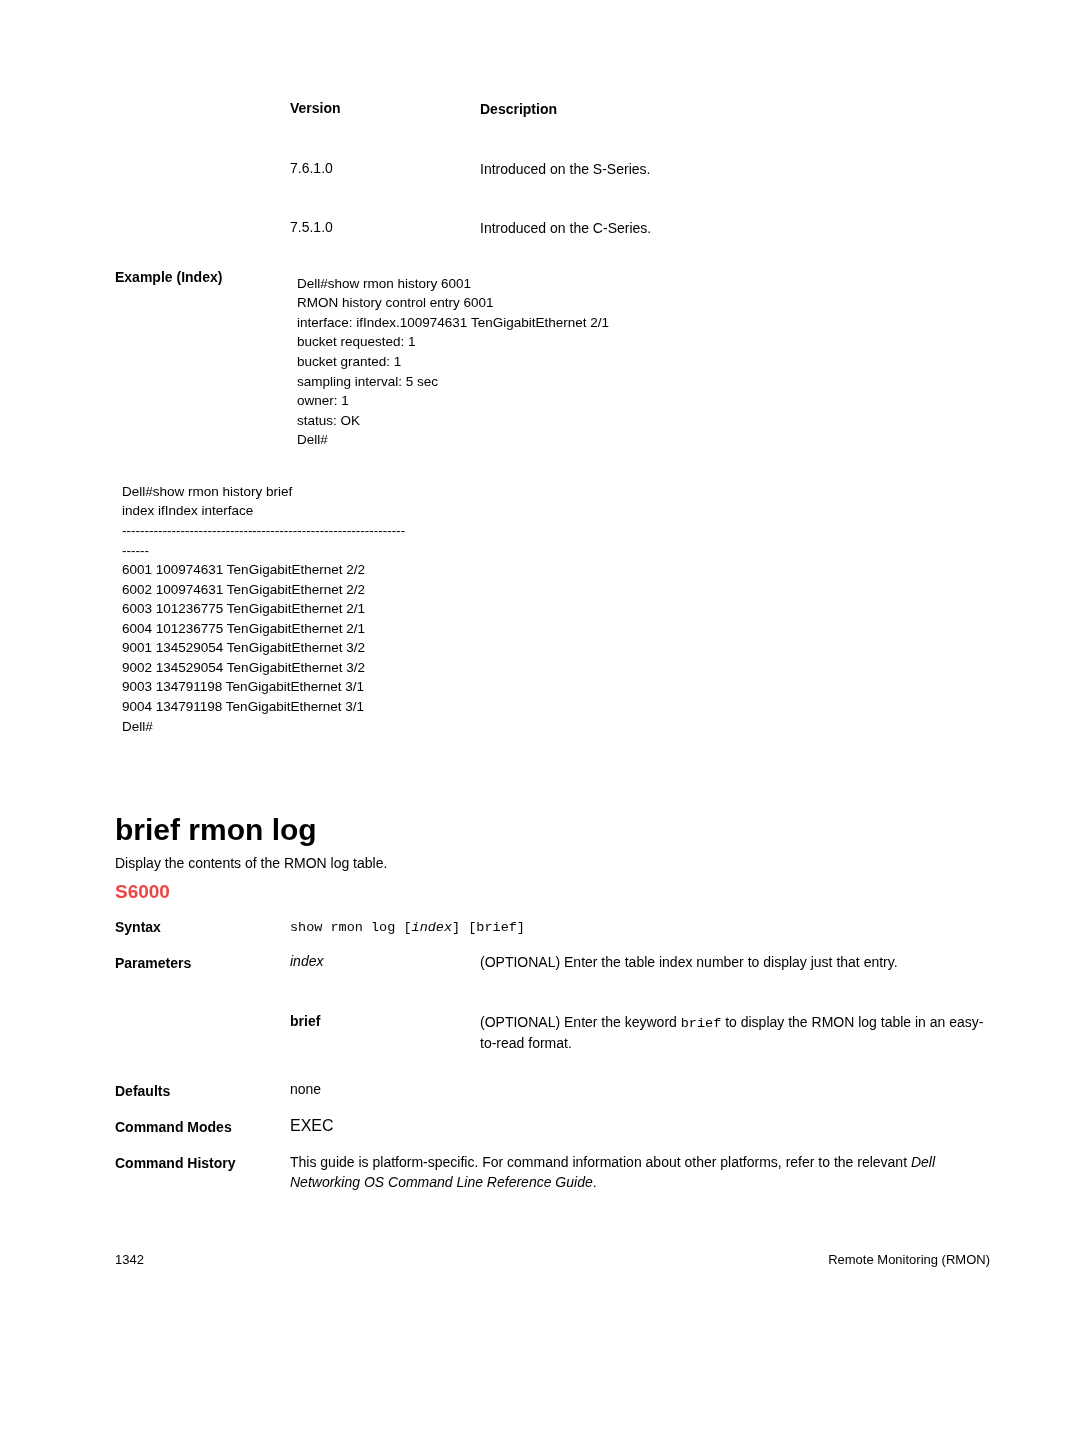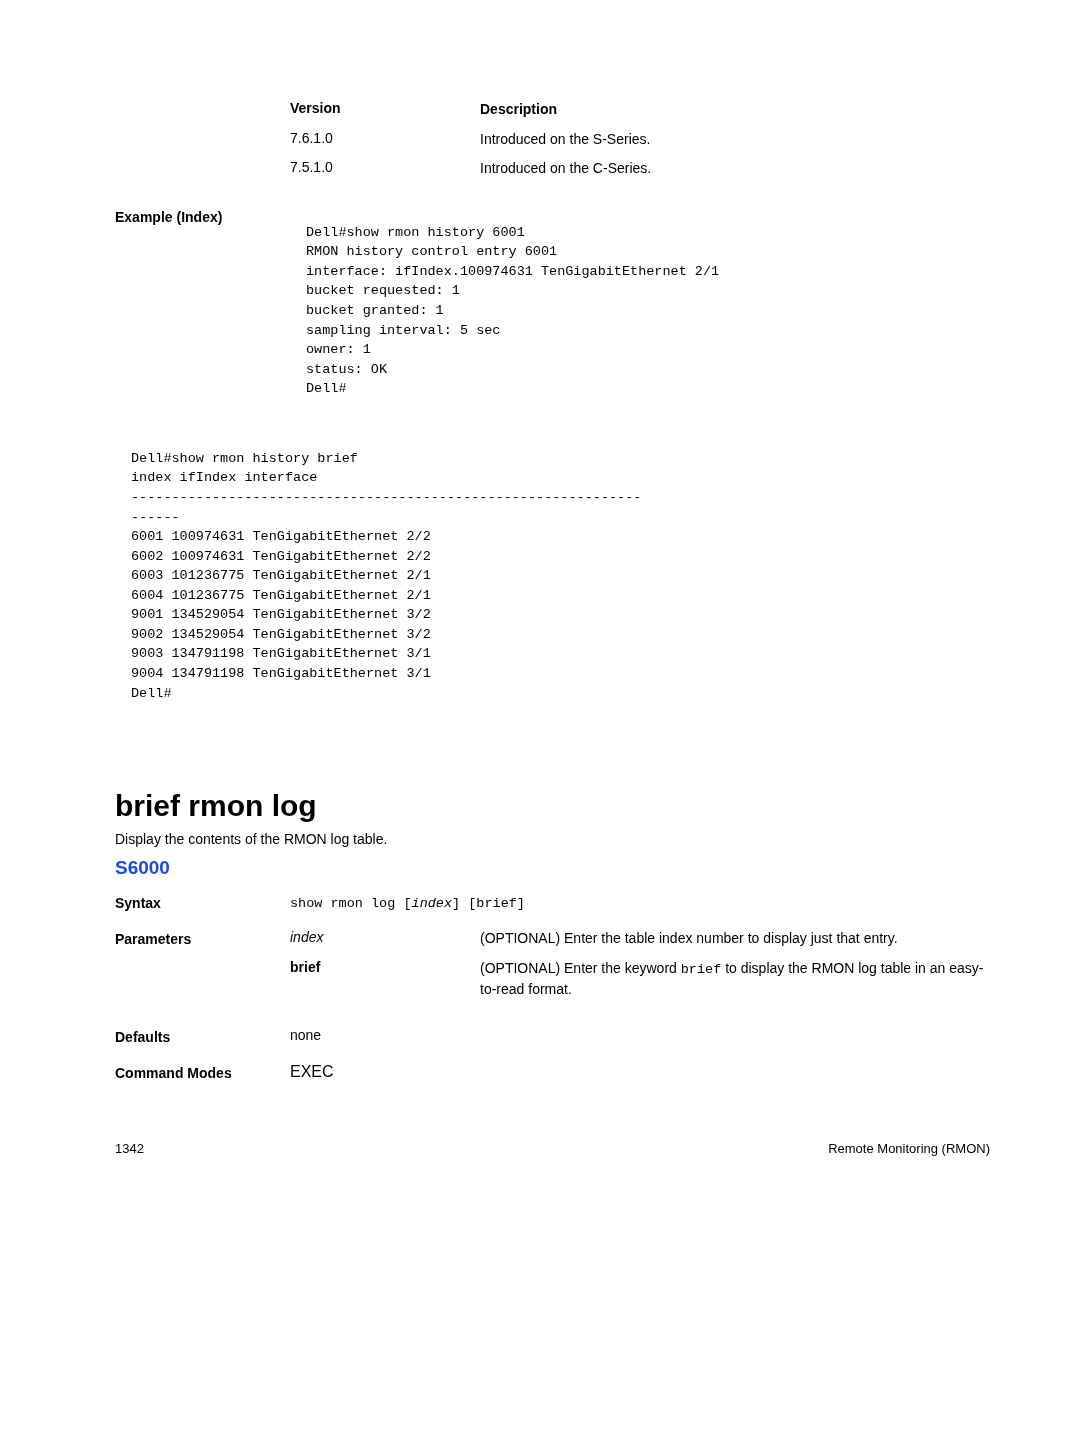--- a/index.html
+++ b/index.html
@@ -23,58 +23,59 @@
     font-weight: bold;
     font-size: 14px;
     padding-top: 2px;
   }
   .right-col {
     flex: 1;
   }
   .vert-table {
     display: flex;
     flex-direction: column;
+    gap: 30px;
   }
   .vert-row {
     display: flex;
     margin-bottom: 10px;
   }
   .vert-label {
     width: 190px;
     flex-shrink: 0;
     font-size: 14px;
   }
   .vert-label.bold {
     font-weight: bold;
   }
   .vert-desc {
     flex: 1;
     font-size: 14px;
     line-height: 1.4;
   }
   pre.code {
-    font-family: Liberation Mono, monospace;
+    font-family: Liberation Sans, sans-serif;
     font-size: 13.5px;
     line-height: 1.45;
-    margin: 16px;
+    margin: 7px;
     white-space: pre-wrap;
   }
   h1.section-title {
     font-size: 30px;
     font-weight: bold;
     margin: 70px 0 8px 0;
   }
   .section-desc {
     font-size: 14px;
     margin-bottom: 10px;
   }
   h2.subhead {
     font-size: 19px;
     font-weight: bold;
-    color: #1d4ed8;
+    color: #ef4444;
     margin: 0 0 14px 0;
   }
   .syntax-code {
     font-family: "Courier New", Courier, monospace;
     font-size: 13.5px;
   }
   .footer {
     display: flex;
     justify-content: space-between;
     font-size: 13px;
@@ -169,19 +170,23 @@
   <div class="two-col">
     <div class="left-col">Defaults</div>
     <div class="right-col" style="font-size:14px;">none</div>
   </div>
 
   <div class="two-col">
     <div class="left-col">Command Modes</div>
     <div class="right-col" style="font-size:16px;">EXEC</div>
   </div>
 
+  <div class="two-col">
+    <div class="left-col">Command History</div>
+    <div class="right-col" style="font-size:14px; line-height:1.4;"><span>This guide is platform-specific. For command information about other platforms, refer to the relevant </span><i>Dell Networking OS Command Line Reference Guide</i><span>.</span></div>
+  </div>
 
   <div class="footer">
     <span>1342</span>
     <span>Remote Monitoring (RMON)</span>
   </div>
 
 </div>
 
 </body></html>

